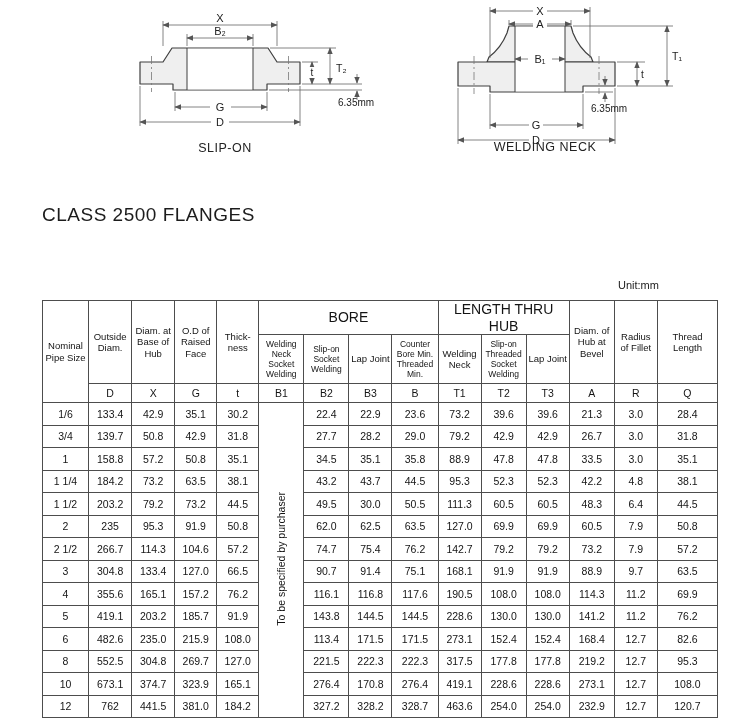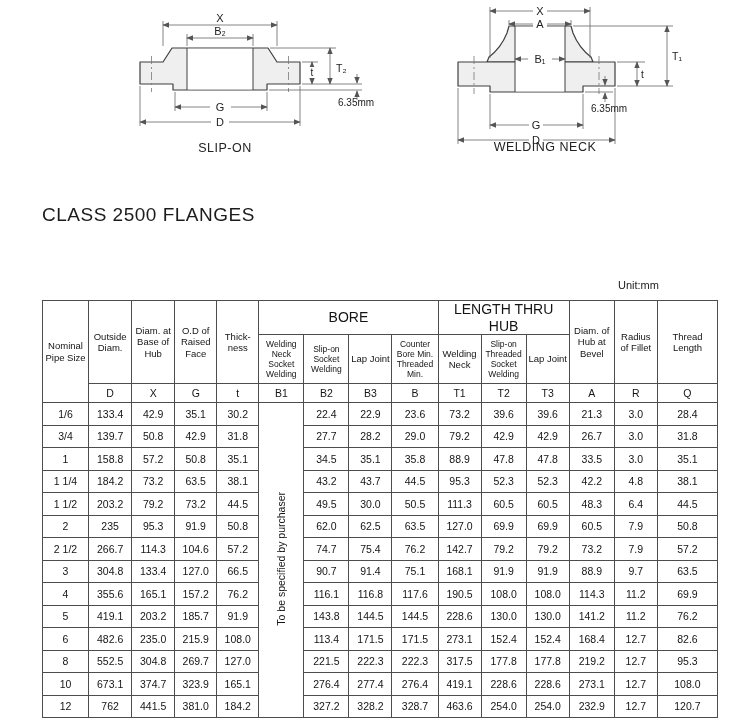--- a/index.html
+++ b/index.html
@@ -426,21 +426,21 @@
             <td>12.7</td>
             <td>95.3</td>
           </tr>
           <tr>
             <td>10</td>
             <td>673.1</td>
             <td>374.7</td>
             <td>323.9</td>
             <td>165.1</td>
             <td>276.4</td>
-            <td>277.4</td>
+            <td>170.8</td>
             <td>276.4</td>
             <td>419.1</td>
             <td>228.6</td>
             <td>228.6</td>
             <td>273.1</td>
             <td>12.7</td>
             <td>108.0</td>
           </tr>
           <tr>
             <td>12</td>

